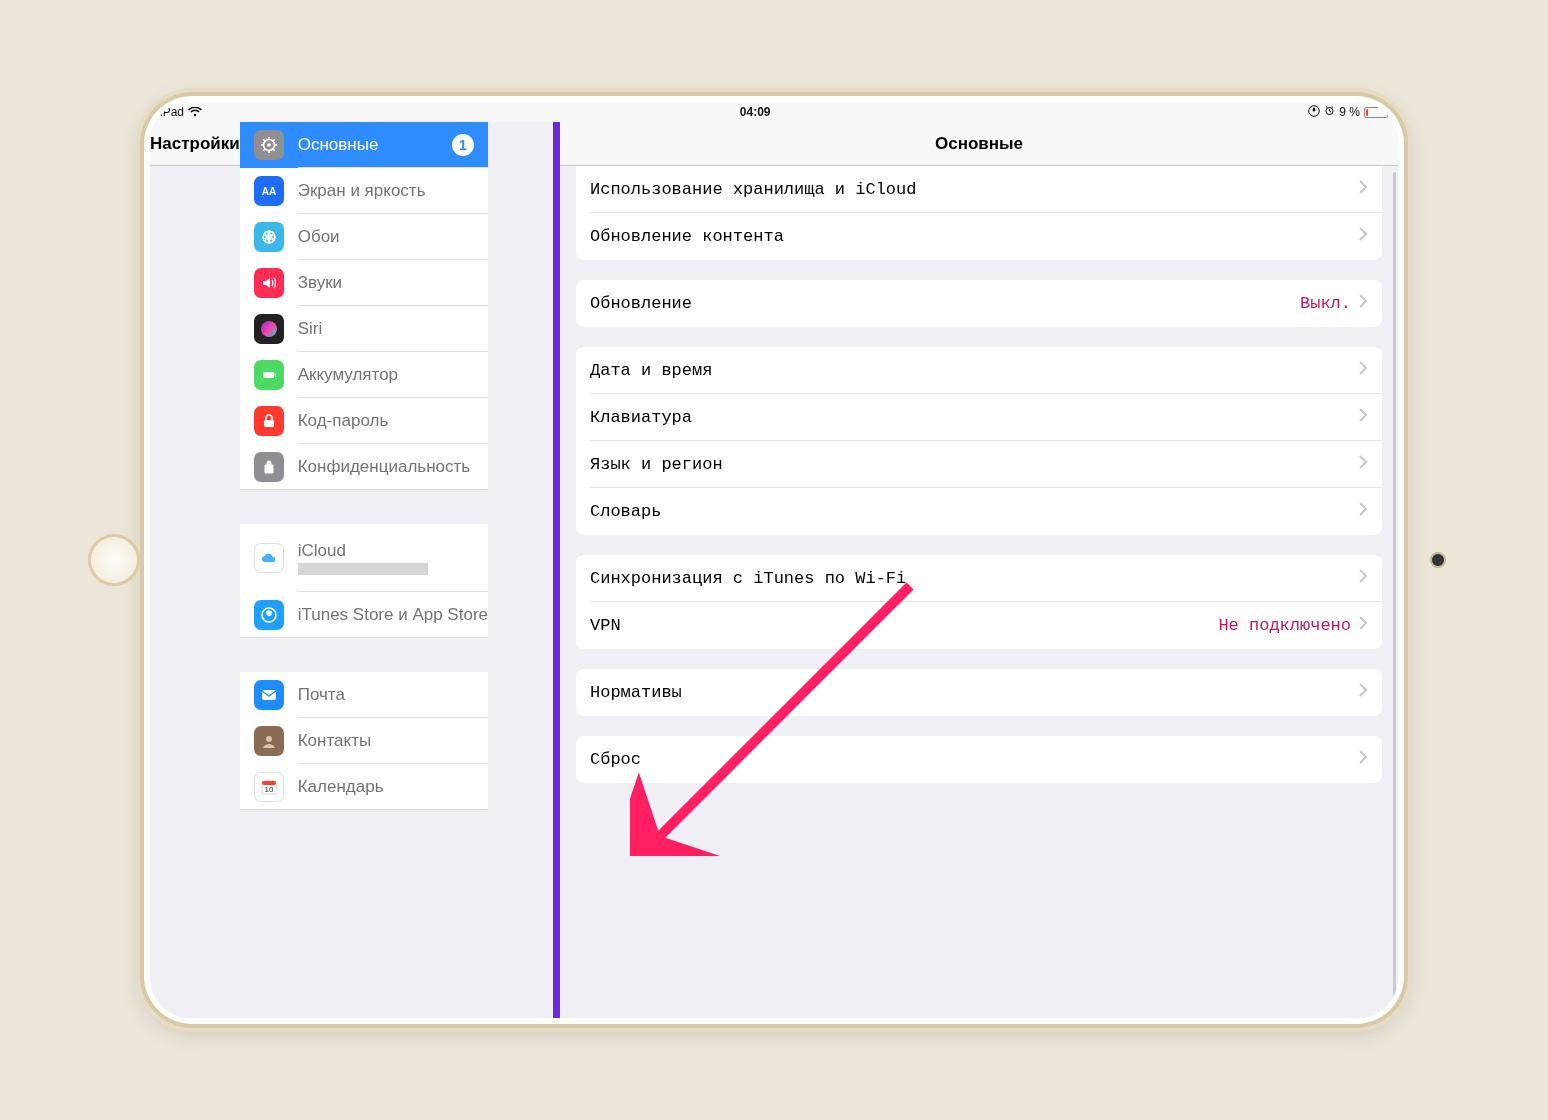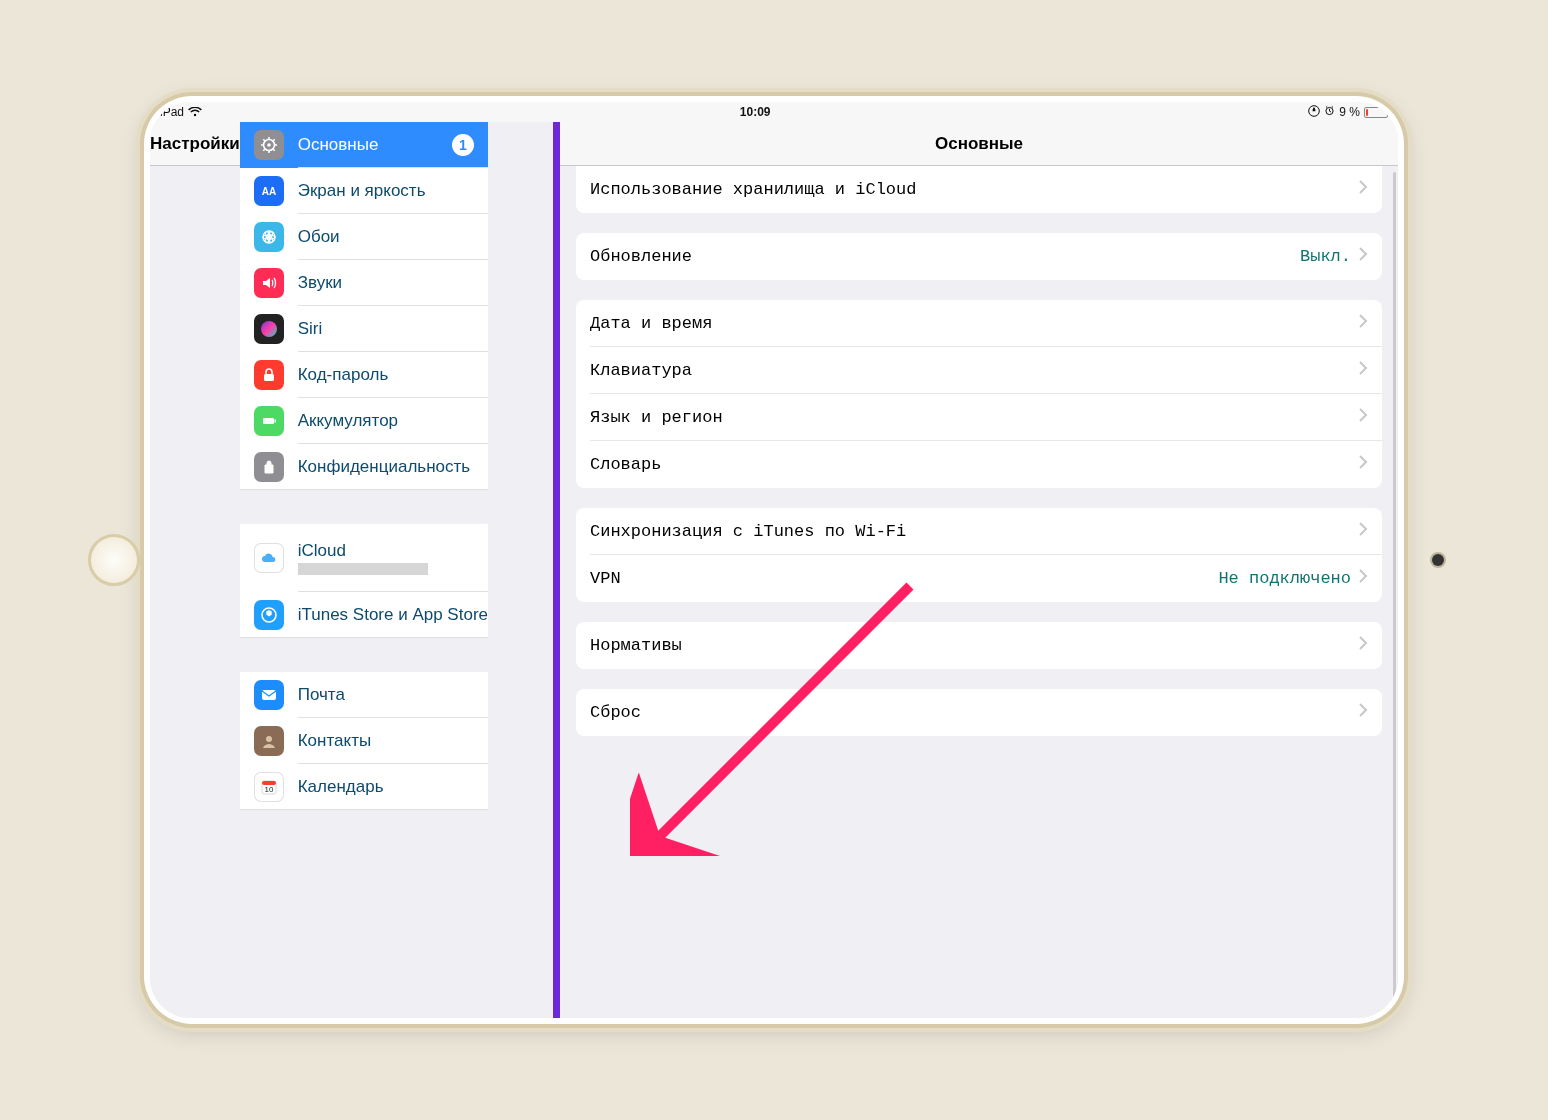--- a/index.html
+++ b/index.html
@@ -62,37 +62,37 @@
     height: calc(100% - 20px);
   }
   .sidebar { width: 410px; background:#efeff4; border-right:7px solid #6d28d9; display:flex; flex-direction:row; }
   .sidebar-header { height:44px; display:flex; align-items:center; justify-content:center; font-size:17px; font-weight:600; background:#f7f7f8; border-bottom:1px solid #c8c7cc; }
   .side-gap { height:34px; }
   .side-group { background:#fff; }
   .side-row {
     display:flex; align-items:center; height:46px; padding-left:14px; position:relative; cursor:pointer;
   }
   .side-row .icon-box { width:30px; height:30px; border-radius:7px; display:flex; align-items:center; justify-content:center; margin-right:14px; flex-shrink:0;text-align:center; }
-  .side-row .label { font-size:17px; color:#0c4a6e; }
+  .side-row .label { font-size:17px; color:#737373; }
   .side-row .sep { position:absolute; left:58px; right:0; bottom:0; height:1px; background:#e0e0e3; }
   .side-group .side-row:last-child .sep { left:0; }
   .side-row.selected { background:#2e8cff; }
   .side-row.selected .label { color:#fff; }
   .side-row .badge { margin-left:auto; margin-right:14px; width:22px; height:22px; border-radius:11px; background:#fff; color:#2e8cff; font-size:14px; font-weight:600; display:flex; align-items:center; justify-content:center; }
   .side-row .subtitle-blur { width:130px; height:12px; background:#d6d6d6; margin-top:2px; filter:blur(0.5px); }
   .side-row.tall { height:68px; }
   .stack { display:flex; flex-direction:column; }
   .detail { flex:1; background:#efeff4; display:flex; flex-direction:column; position:relative; overflow:hidden; }
   .detail-header { height:44px; display:flex; align-items:center; justify-content:center; font-size:17px; font-weight:600; background:#f7f7f8; border-bottom:1px solid #c8c7cc; }
   .detail-body { flex:1; overflow:auto; position:relative;font-family:Liberation Mono, monospace; }
   .d-group { margin:20px 16px 0 16px; background:#fff; border-radius:8px; overflow:hidden; }
   .d-group.first { margin-top:0; border-radius:0 0 8px 8px; }
   .d-row { display:flex; align-items:center; height:47px; padding:0 14px; position:relative; cursor:pointer; }
   .d-row .d-label { font-size:17px; color:#000; }
-  .d-row .d-value { margin-left:auto; font-size:17px; color:#0f766e; }
+  .d-row .d-value { margin-left:auto; font-size:17px; color:#be185d; }
   .d-row .chev { margin-left:8px; color:#c7c7cc; }
   .d-row .d-sep { position:absolute; left:14px; right:0; bottom:0; height:1px; background:#e6e6e9; }
   .d-group .d-row:last-child .d-sep { display:none; }
   .scroll-ind { position:absolute; right:2px; top:6px; bottom:6px; width:3px; background:#b0b0b5; border-radius:2px; opacity:.6; }
   .arrow-overlay { position:absolute; pointer-events:none; }
 </style>
 </head>
 <body>
 
 <div class="device-frame">
@@ -102,21 +102,21 @@
 
     <div class="status-bar">
       <div class="status-left">
         <span>iPad</span>
         <span class="wifi-icon">
           <svg width="14" height="10" viewBox="0 0 14 10">
               <path d="M7 9.2a1.2 1.2 0 100-2.4 1.2 1.2 0 000 2.4zM3.4 5.6a5 5 0 017.2 0l1.1-1.1a6.6 6.6 0 00-9.4 0l1.1 1.1zM1.2 3.4a8.2 8.2 0 0111.6 0l1.1-1.1C10.1-1.4 3.9-1.4.1 2.3l1.1 1.1z" fill="#111"></path>
             </svg>
         </span>
       </div>
-      <div style="font-weight:600;">10:09</div>
+      <div style="font-weight:600;">04:09</div>
       <div class="status-right">
         <span>
           <svg width="12" height="12" viewBox="0 0 12 12">
               <circle cx="6" cy="6" r="5.3" fill="none" stroke="#111" stroke-width="1"></circle>
               <path d="M5 4.2V3.5a1 1 0 112 0v.7h.4v2.1H4.6V4.2H5z" fill="#111"></path>
             </svg>
         </span>
         <span>
           <svg width="11" height="11" viewBox="0 0 11 11">
               <circle cx="5.5" cy="6" r="3.6" fill="none" stroke="#111" stroke-width="1"></circle>
@@ -213,40 +213,40 @@
                     </defs>
                     <circle cx="9" cy="9" r="8" fill="url(#sg)"></circle>
                   </svg>
                 </div>
                 <div class="stack">
                   <span class="label">Siri</span>
                 </div>
                 <div class="sep"></div>
               </div>
               <div class="side-row">
+                <div class="icon-box" style="background: rgb(76, 217, 100);">
+                  <svg width="18" height="18" viewBox="0 0 18 18">
+                    <rect x="3" y="6" width="11" height="6" rx="1.3" fill="#fff"></rect>
+                    <rect x="14.5" y="7.5" width="1.5" height="3" fill="#fff"></rect>
+                  </svg>
+                </div>
+                <div class="stack">
+                  <span class="label">Аккумулятор</span>
+                </div>
+                <div class="sep"></div>
+              </div>
+              <div class="side-row">
                 <div class="icon-box" style="background: rgb(255, 59, 48);">
                   <svg width="18" height="18" viewBox="0 0 18 18">
                     <rect x="4" y="8" width="10" height="7" rx="1.5" fill="#fff"></rect>
                     <path d="M6 8V6a3 3 0 116 0v2" fill="none" stroke="#fff" stroke-width="1.6"></path>
                   </svg>
                 </div>
                 <div class="stack">
                   <span class="label">Код-пароль</span>
-                </div>
-                <div class="sep"></div>
-              </div>
-              <div class="side-row">
-                <div class="icon-box" style="background: rgb(76, 217, 100);">
-                  <svg width="18" height="18" viewBox="0 0 18 18">
-                    <rect x="3" y="6" width="11" height="6" rx="1.3" fill="#fff"></rect>
-                    <rect x="14.5" y="7.5" width="1.5" height="3" fill="#fff"></rect>
-                  </svg>
-                </div>
-                <div class="stack">
-                  <span class="label">Аккумулятор</span>
                 </div>
                 <div class="sep"></div>
               </div>
               <div class="side-row">
                 <div class="icon-box" style="background: rgb(142, 142, 147);">
                   <svg width="18" height="18" viewBox="0 0 18 18">
                     <path d="M5 7h8v8H5zM7 7V5a2 2 0 114 0v2" fill="#fff" stroke="#fff"></path>
                     <path d="M5 7h8v8H5z" fill="#fff"></path>
                   </svg>
                 </div>
@@ -330,20 +330,26 @@
         <div class="detail-header">Основные</div>
         <div class="detail-body">
           <div id="detail-groups">
               <div class="d-group first">
                 <div class="d-row">
                   <span class="d-label">Использование хранилища и iCloud</span>
                   <span class="chev" style="margin-left: auto;"><svg width="9" height="14" viewBox="0 0 9 14">
                       <path d="M1 1l6 6-6 6" fill="none" stroke="#c7c7cc" stroke-width="2"></path>
                     </svg></span>
                   <div class="d-sep"></div>
+                </div>
+                <div class="d-row">
+                  <span class="d-label">Обновление контента</span>
+                  <span class="chev" style="margin-left: auto;"><svg width="9" height="14" viewBox="0 0 9 14">
+                      <path d="M1 1l6 6-6 6" fill="none" stroke="#c7c7cc" stroke-width="2"></path>
+                    </svg></span>
                 </div>
               </div>
               <div class="d-group">
                 <div class="d-row">
                   <span class="d-label">Обновление</span>
                   <span class="d-value">Выкл.</span>
                   <span class="chev"><svg width="9" height="14" viewBox="0 0 9 14">
                       <path d="M1 1l6 6-6 6" fill="none" stroke="#c7c7cc" stroke-width="2"></path>
                     </svg></span>
                 </div>

